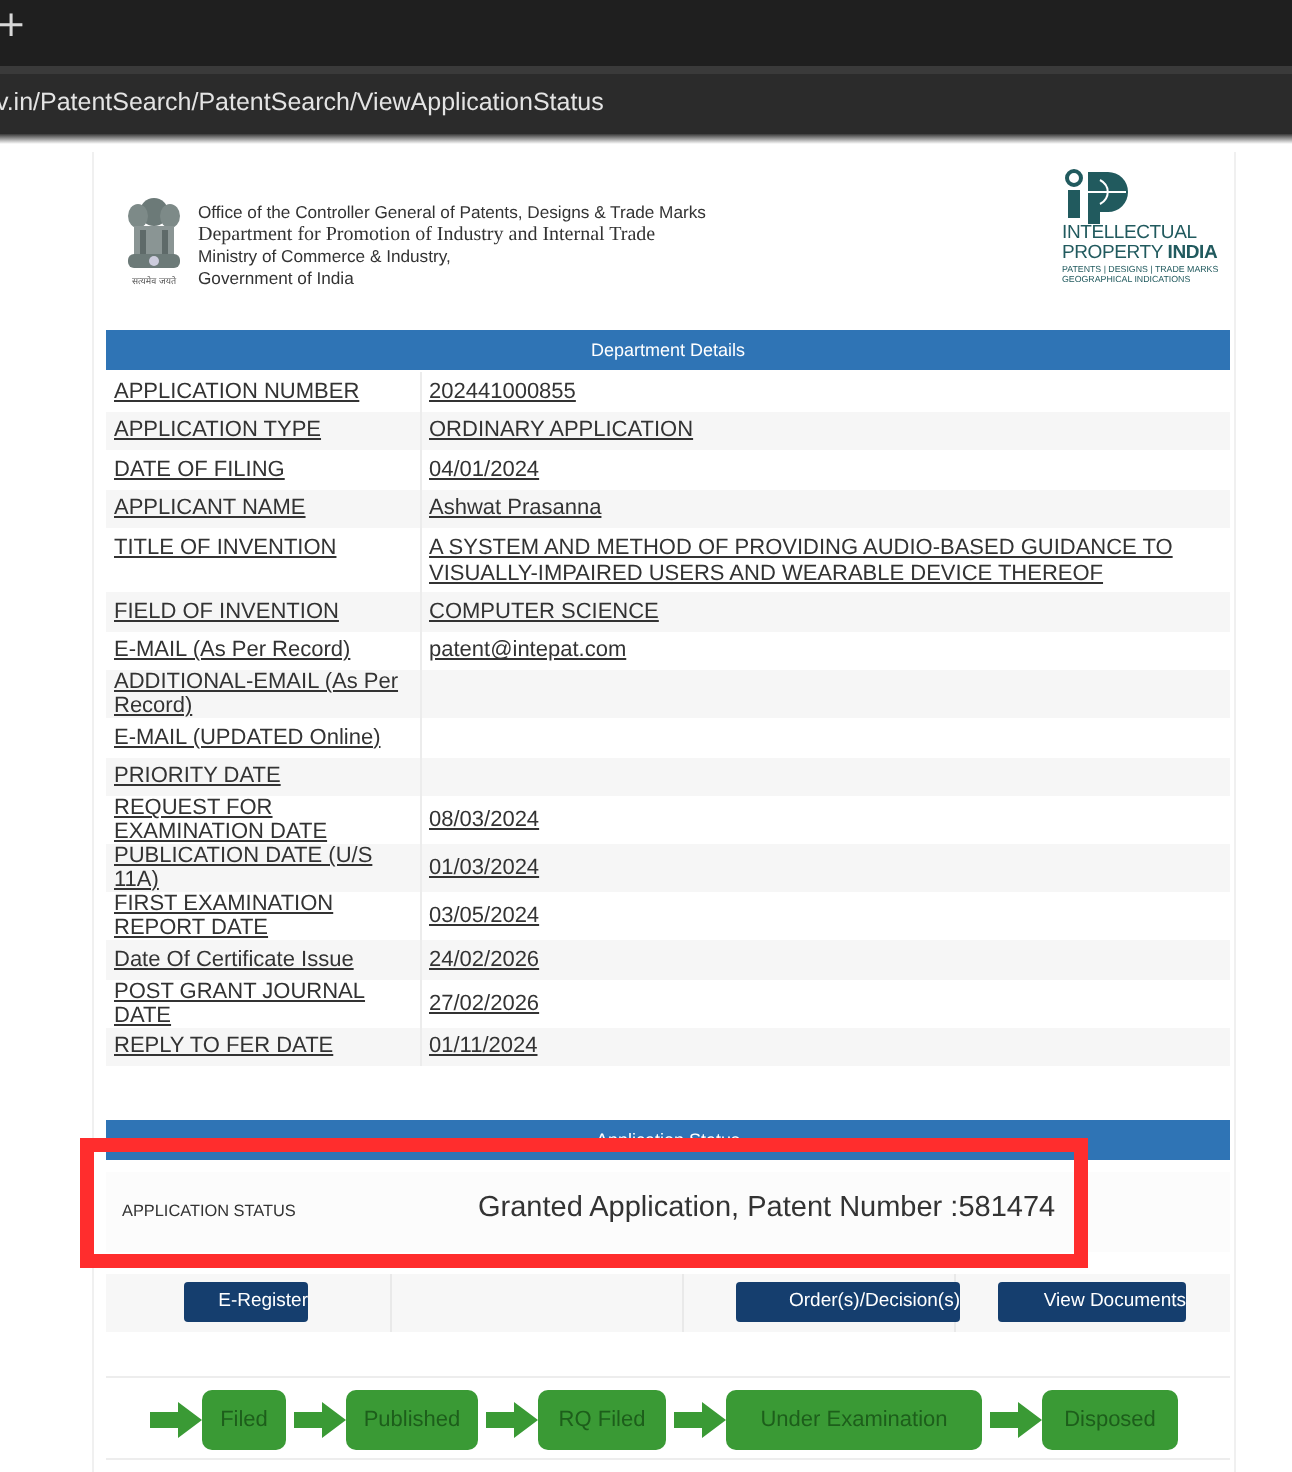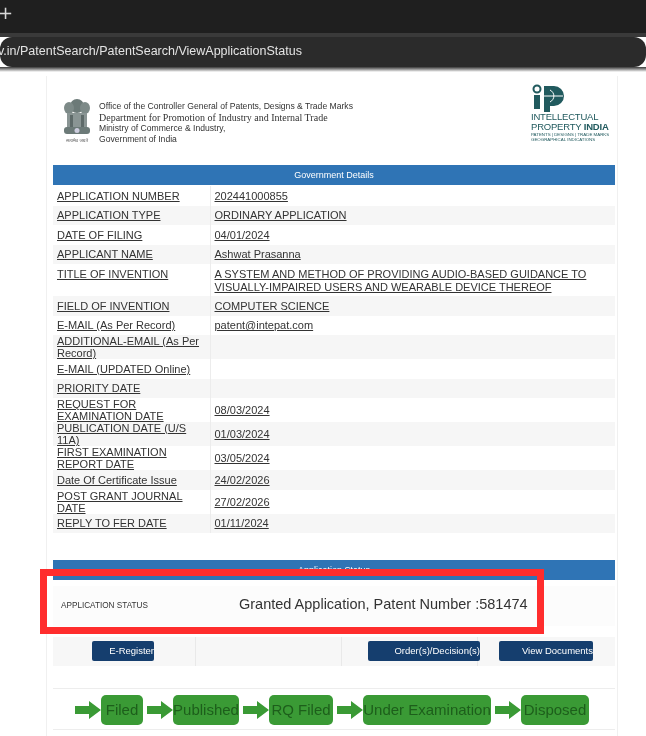--- a/index.html
+++ b/index.html
@@ -1,20 +1,20 @@
 <!DOCTYPE html>
 <html><head>
 <meta charset="utf-8">
 <style>
   * { box-sizing: border-box; margin: 0; padding: 0; }
   html, body { width: 646px; height: 736px; overflow: hidden; background: #ffffff; font-family: "DejaVu Sans", "Liberation Sans", sans-serif; }
   .tabbar { position: absolute; left: 0; top: 0; width: 646px; height: 33px; background: #1f1f1f; }
   .tabbar .plus { position: absolute; left: -2px; top: 3px; color: #d8d8d8; font-size: 18px; line-height: 20px; }
   .tabdivider { position: absolute; left: 0; top: 33px; width: 646px; height: 4px; background: #3a3a3a; }
-  .urlbar { position: absolute; left: 0; top: 37px; width: 646px; height: 30px; background: #2b2b2b; border-radius: 12px; }
+  .urlbar { position: absolute; left: 0; top: 37px; width: 646px; height: 30px; background: #2b2b2b; }
   .urlbar .url { position: absolute; left: -2px; top: 7px; color: #e4e4e4; font-size: 12.5px; white-space: nowrap; font-family: "Liberation Sans", sans-serif; }
   .urlshadow { position: absolute; left: 0; top: 67px; width: 646px; height: 5px; background: linear-gradient(#3a3a3a, #ffffff); }
 
   .page { position: absolute; left: 46px; top: 76px; width: 572px; height: 660px; background: #ffffff; border-left: 1px solid #f0f0f0; border-right: 1px solid #f0f0f0; }
   .hdr { position: absolute; left: 0; top: 0; width: 572px; height: 85px; }
   .emblem { position: absolute; left: 12px; top: 20px; width: 36px; height: 48px; }
   .hdr-text { position: absolute; left: 52px; top: 25px; font-size: 8.6px; line-height: 11px; color: #333; font-family: "Liberation Sans", sans-serif; }
   .hdr-text .serif { font-family: "Liberation Serif", serif; font-size: 10px; }
   .ipi-logo { position: absolute; left: 484px; top: 8px; width: 82px; height: 66px; }
   .ipi-text1 { position: absolute; left: 484px; top: 36px; font-size: 9.5px; line-height: 10px; color: #215a5e; font-family: "Liberation Sans", sans-serif; letter-spacing: -0.2px; }
@@ -31,21 +31,21 @@
   .status-row { position: absolute; left: 6px; top: 510px; width: 562px; height: 40px; background: #fcfcfc; }
   .status-label { position: absolute; left: 8px; top: 15px; font-size: 8.2px; color: #333; font-family: "Liberation Sans", sans-serif; }
   .status-value { position: absolute; left: 166px; top: 10px; font-size: 14.5px; color: #333; font-family: "Liberation Sans", sans-serif; white-space: nowrap; margin-left: 20px; }
   .highlight { position: absolute; left: -7px; top: 493px; width: 504px; height: 65px; border: 7px solid #ff2d2d; }
 
   .btn-row { position: absolute; left: 6px; top: 561px; width: 562px; height: 29px; background: #f7f7f7; }
   .btn-row .sep { position: absolute; top: 0; width: 1px; height: 29px; background: #e9e9e9; }
   .btn { position: absolute; top: 4px; height: 20px; background: #153e6e; color: #fff; font-size: 9.5px; line-height: 20px; text-align: right; border-radius: 2px; font-family: "Liberation Sans", sans-serif; cursor: pointer; }
 
   .flow { position: absolute; left: 6px; top: 612px; width: 562px; height: 42px; border-top: 1px solid #ededed; border-bottom: 1px solid #ededed; background: #fff; }
-  .step { position: absolute; top: 6px; height: 30px; background: #3a9a35; color: #1d5e1b; border-radius: 5px; font-size: 15px; line-height: 30px; text-align: center; font-family: "Liberation Sans", sans-serif; }
+  .step { position: absolute; top: 6px; height: 30px; background: #3a9a35; color: #1d5e1b; border-radius: 5px; font-size: 11px; line-height: 30px; text-align: center; font-family: "Liberation Sans", sans-serif; }
   .arrow { position: absolute; top: 12px; width: 26px; height: 18px; }
 </style>
 </head>
 <body>
 
 <div class="tabbar">
   <span class="plus">+</span>
 </div>
 <div class="tabdivider"></div>
 <div class="urlbar">
@@ -82,21 +82,21 @@
     <div class="ipi-text1">
       <div>INTELLECTUAL</div>
       <div><span>PROPERTY </span><b>INDIA</b></div>
     </div>
     <div class="ipi-text2">
       <div>PATENTS | DESIGNS | TRADE MARKS</div>
       <div>GEOGRAPHICAL INDICATIONS</div>
     </div>
   </div>
 
-  <div class="section-hdr" style="top:89px;">Government Details</div>
+  <div class="section-hdr" style="top:89px;">Department Details</div>
 
   <table class="details">
     <tbody>
       <tr>
           <td class="lbl">APPLICATION NUMBER</td>
           <td>202441000855</td>
         </tr>
       <tr>
           <td class="lbl">APPLICATION TYPE</td>
           <td>ORDINARY APPLICATION</td>

